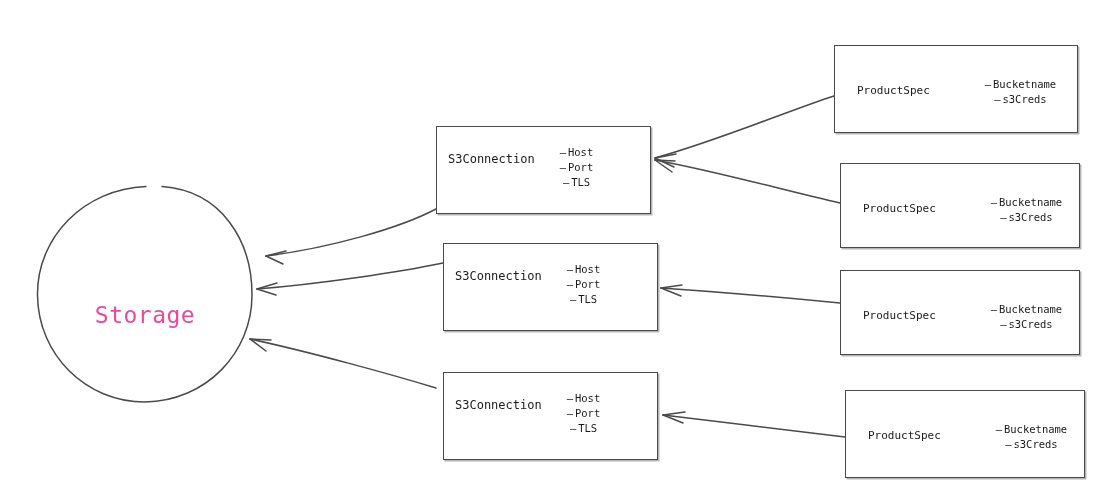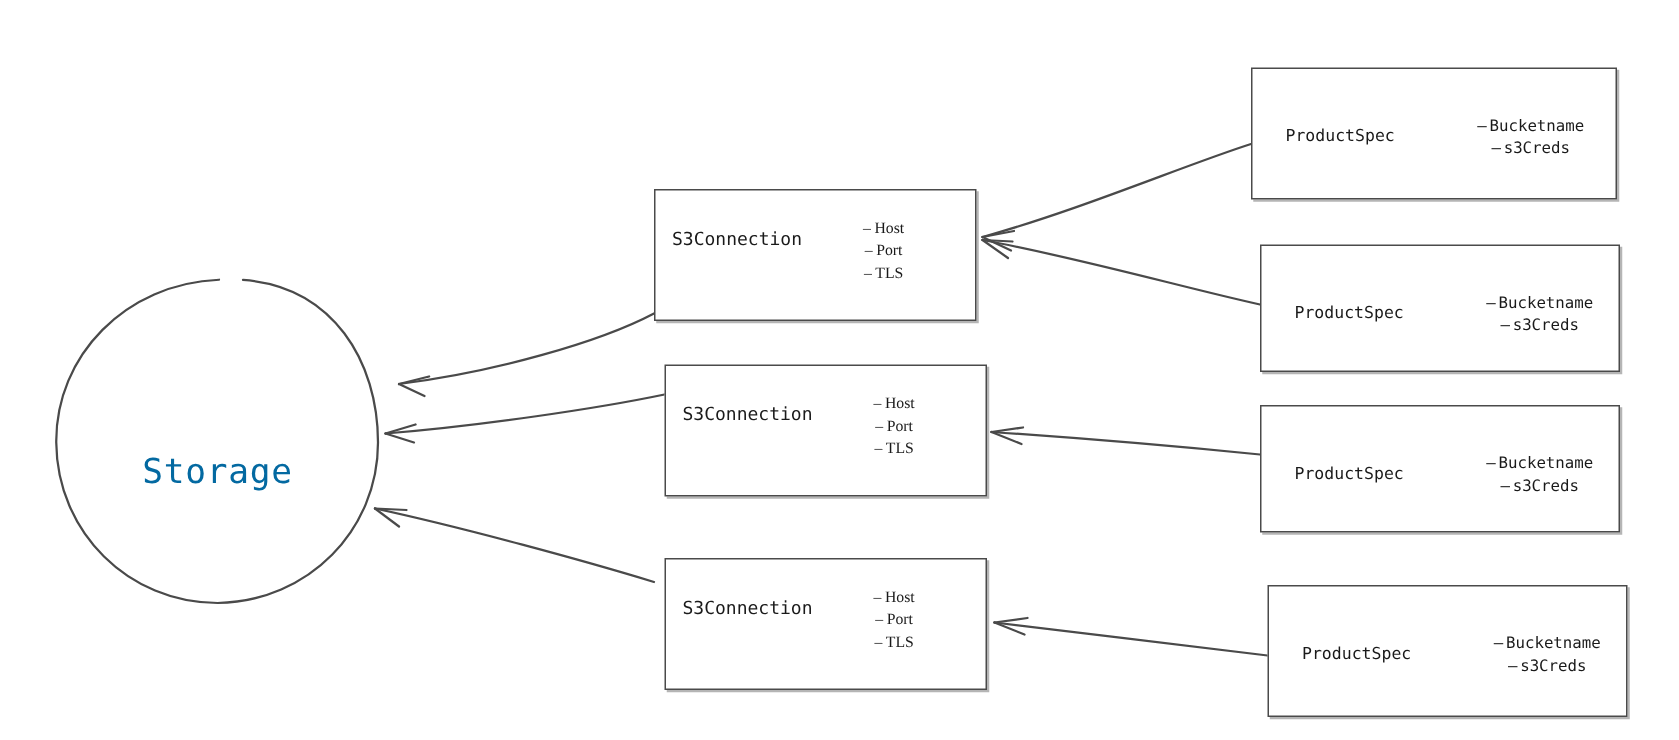--- a/index.html
+++ b/index.html
@@ -35,21 +35,21 @@
   .circle-node svg {
     position: absolute;
     left: 0;
     top: 0;
     overflow: visible;
   }
   .circle-label {
     position: relative;
     font-family: "DejaVu Sans Mono", monospace;
     font-size: 23px;
-    color: #0369a1;
+    color: #ec4899;
     letter-spacing: 0.5px;
     white-space: nowrap;
     margin-top: 40px;
   }
 
   
   .box-node {
     position: absolute;
     background: #ffffff;
     border: 1.3px solid #4a4a4a;
@@ -76,21 +76,21 @@
     display: block;
     white-space: nowrap;
   }
   .attr-dash {
     display: inline-block;
     width: 0.95em;
   }
 
   
   .s3box .box-title { font-size: 12px; left: 11px; top: 9px; }
-  .s3box .box-attrs { font-size: 10.5px; left: 136px; top: 18px; font-family: Liberation Serif, serif; }
+  .s3box .box-attrs { font-size: 10.5px; left: 121px; top: 18px; }
 
   .psbox .box-title { font-size: 11px; left: 22px; top: 22px; }
   .psbox .box-attrs { font-size: 10.5px; left: 148px; top: 31px; }
 </style>
 </head>
 <body>
 
 <div id="canvas">
 
   <svg id="edges" viewBox="0 0 1119 493" width="1119" height="493">

